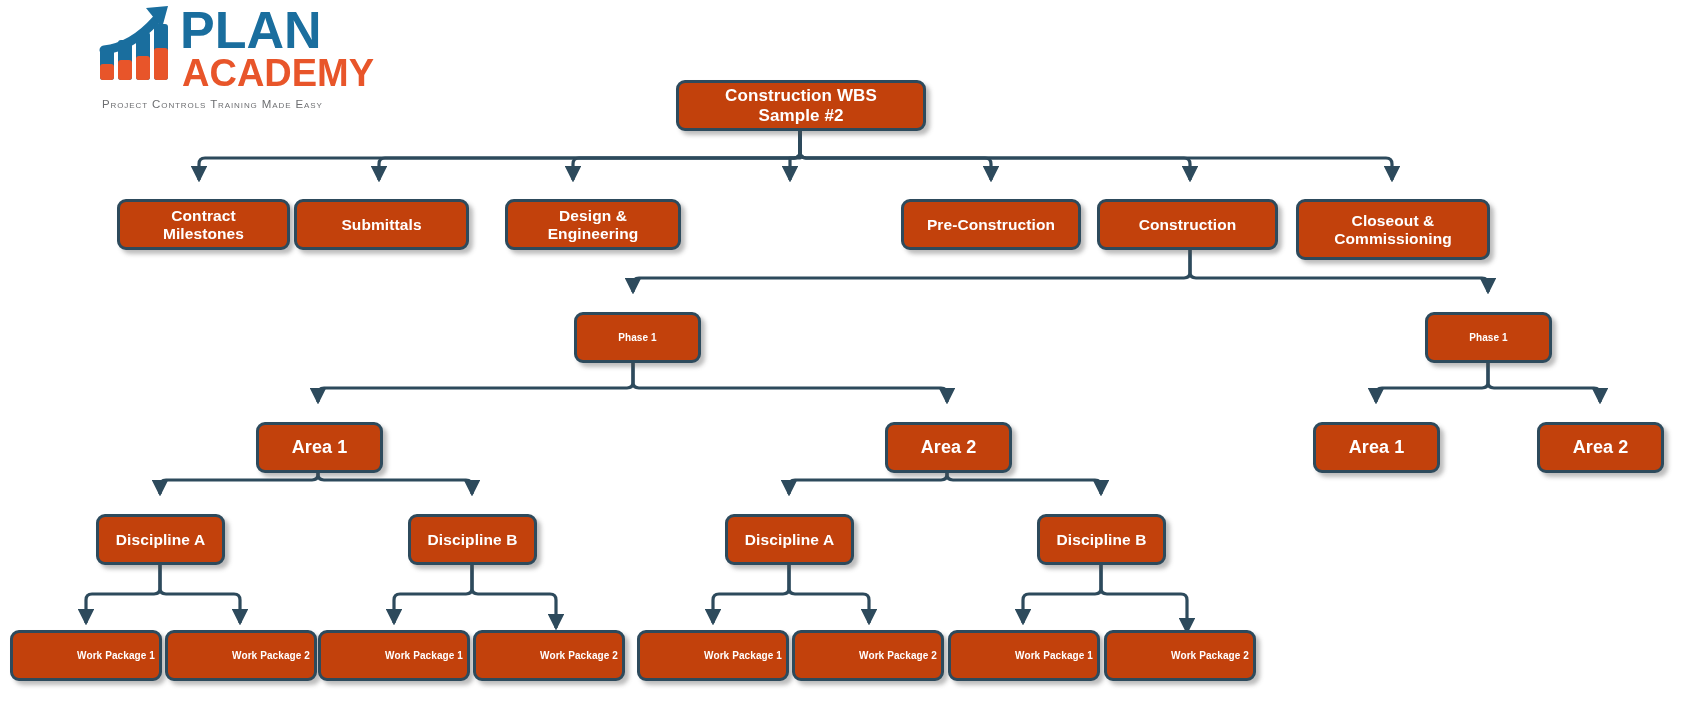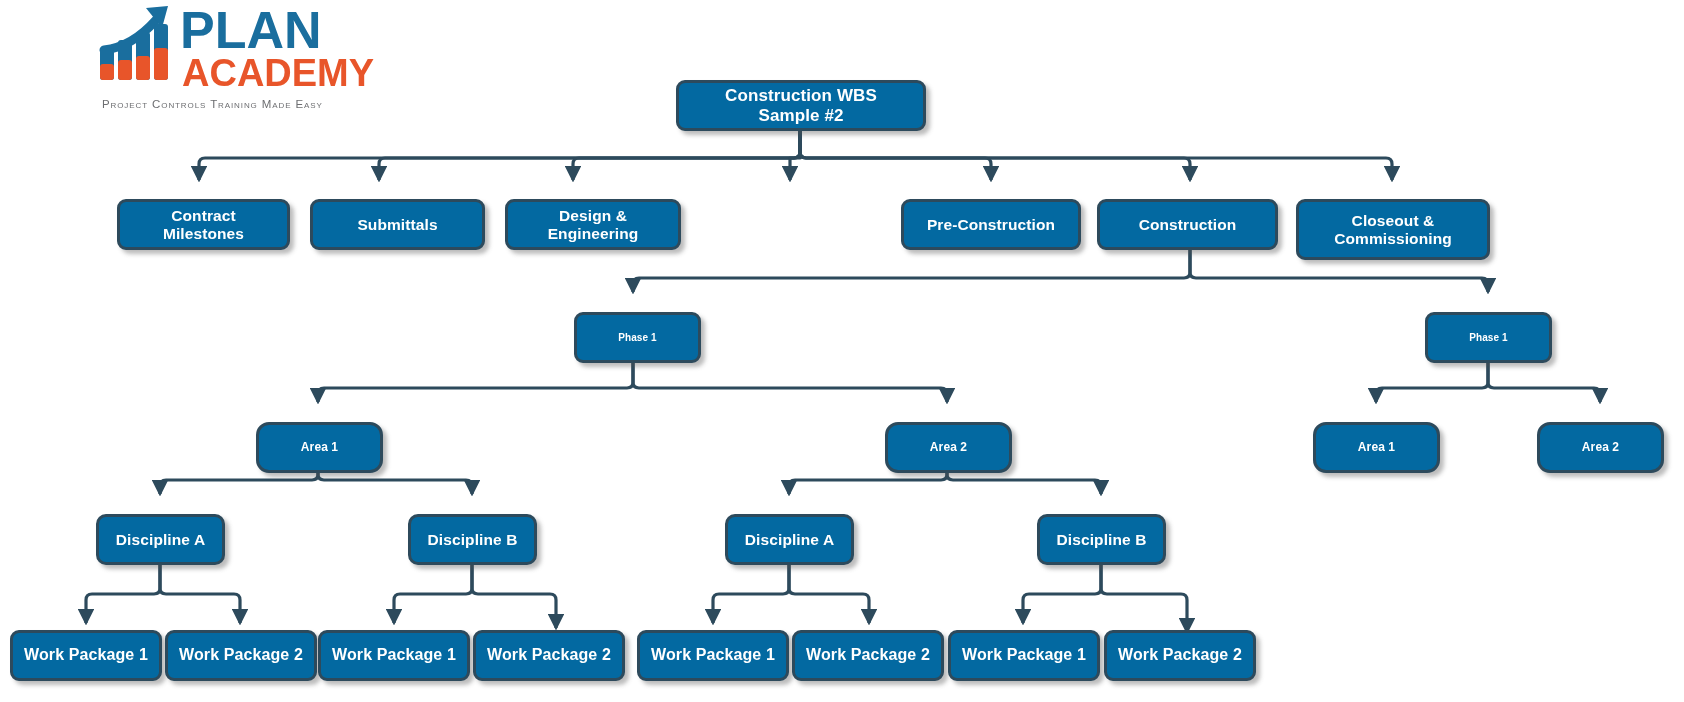--- a/index.html
+++ b/index.html
@@ -37,42 +37,42 @@
     width: 1684px;
     height: 702px;
     pointer-events: none;
     z-index: 1;
   }
 
   
   .node {
     position: absolute;
     box-sizing: border-box;
-    background: #0369a1;
+    background: #c2410c;
     border: 3px solid #2d4a5c;
     border-radius: 9px;
     color: #ffffff;
     font-weight: bold;
     display: flex;
     align-items: center;
     justify-content: center;
     text-align: center;
     line-height: 1.15;
     box-shadow: 4px 4px 4px rgba(80,80,80,0.38);
     z-index: 2;
     letter-spacing: 0.1px;
   }
   .node .label { display: block; width: 100%; padding: 0 4px; }
 
   .lvl-root  { font-size: 17px; }
   .lvl-1     { font-size: 15.5px; }
   .lvl-phase { font-size: 10px; }
-  .lvl-area  { font-size: 12px; border-radius: 13px; }
-  .lvl-disc  { font-size: 15.5px; border-radius: 10px; }
-  .lvl-wp    { font-size: 16px; z-index: 3; }
+  .lvl-area  { font-size: 18px; }
+  .lvl-disc  { font-size: 15.5px; }
+  .lvl-wp    { font-size: 10px; z-index: 3; text-align: right; }
 </style>
 </head>
 <body>
 
 <div id="canvas">
 
   <div id="logo">
     <svg width="300" height="118" viewBox="0 0 300 118" xmlns="http://www.w3.org/2000/svg">
 
       <g>
@@ -149,21 +149,21 @@
     </span>
   </div>
 
   <div class="node lvl-1" style="left:117px; top:199px; width:173px; height:51px;">
     <span class="label">
       <span>Contract</span><br>
       <span>Milestones</span>
     </span>
   </div>
 
-  <div class="node lvl-1" style="left:310px; top:199px; width:175px; height:51px;">
+  <div class="node lvl-1" style="left:294px; top:199px; width:175px; height:51px;">
     <span class="label">Submittals</span>
   </div>
 
   <div class="node lvl-1" style="left:505px; top:199px; width:176px; height:51px;">
     <span class="label">
       <span>Design &amp;</span><br>
       <span>Engineering</span>
     </span>
   </div>
 

